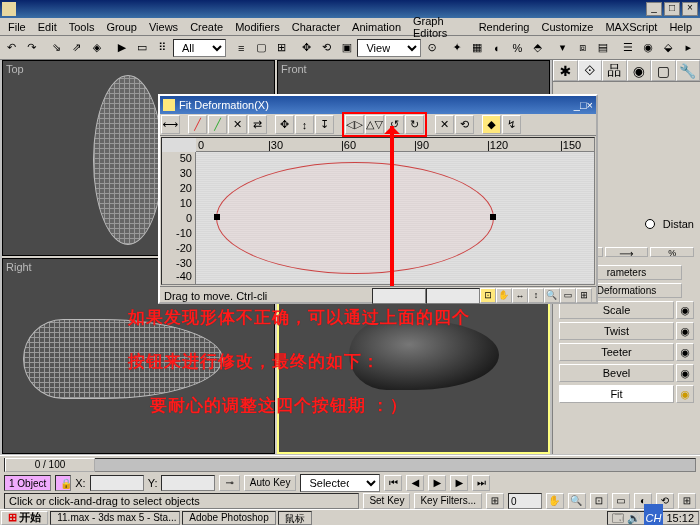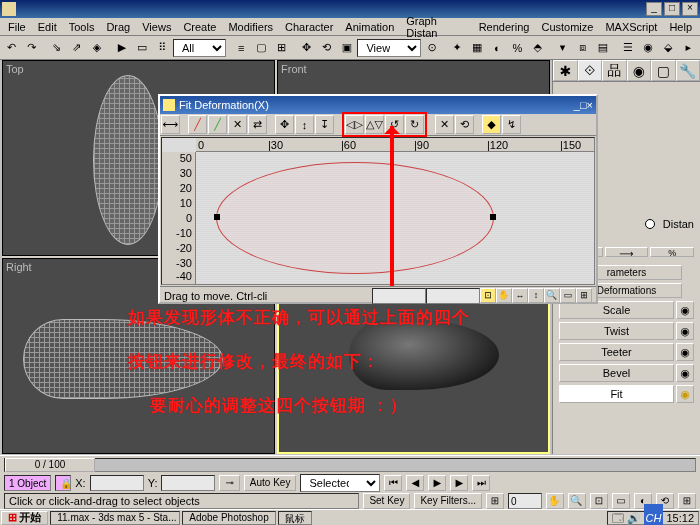--- a/index.html
+++ b/index.html
@@ -92,27 +92,27 @@
   <div class="spacer"></div>
   <div class="winbtn">_</div>
   <div class="winbtn">□</div>
   <div class="winbtn">×</div>
 </div>
 
 <div class="menubar">
   <span>File</span>
   <span>Edit</span>
   <span>Tools</span>
-  <span>Drag</span>
+  <span>Group</span>
   <span>Views</span>
   <span>Create</span>
   <span>Modifiers</span>
   <span>Character</span>
   <span>Animation</span>
-  <span>Graph Distan</span>
+  <span>Graph Editors</span>
   <span>Rendering</span>
   <span>Customize</span>
   <span>MAXScript</span>
   <span>Help</span>
 </div>
 
 <div class="toolbar">
   <div class="tb-btn">↶</div>
   <div class="tb-btn">↷</div>
   <div class="tb-sep"></div>

